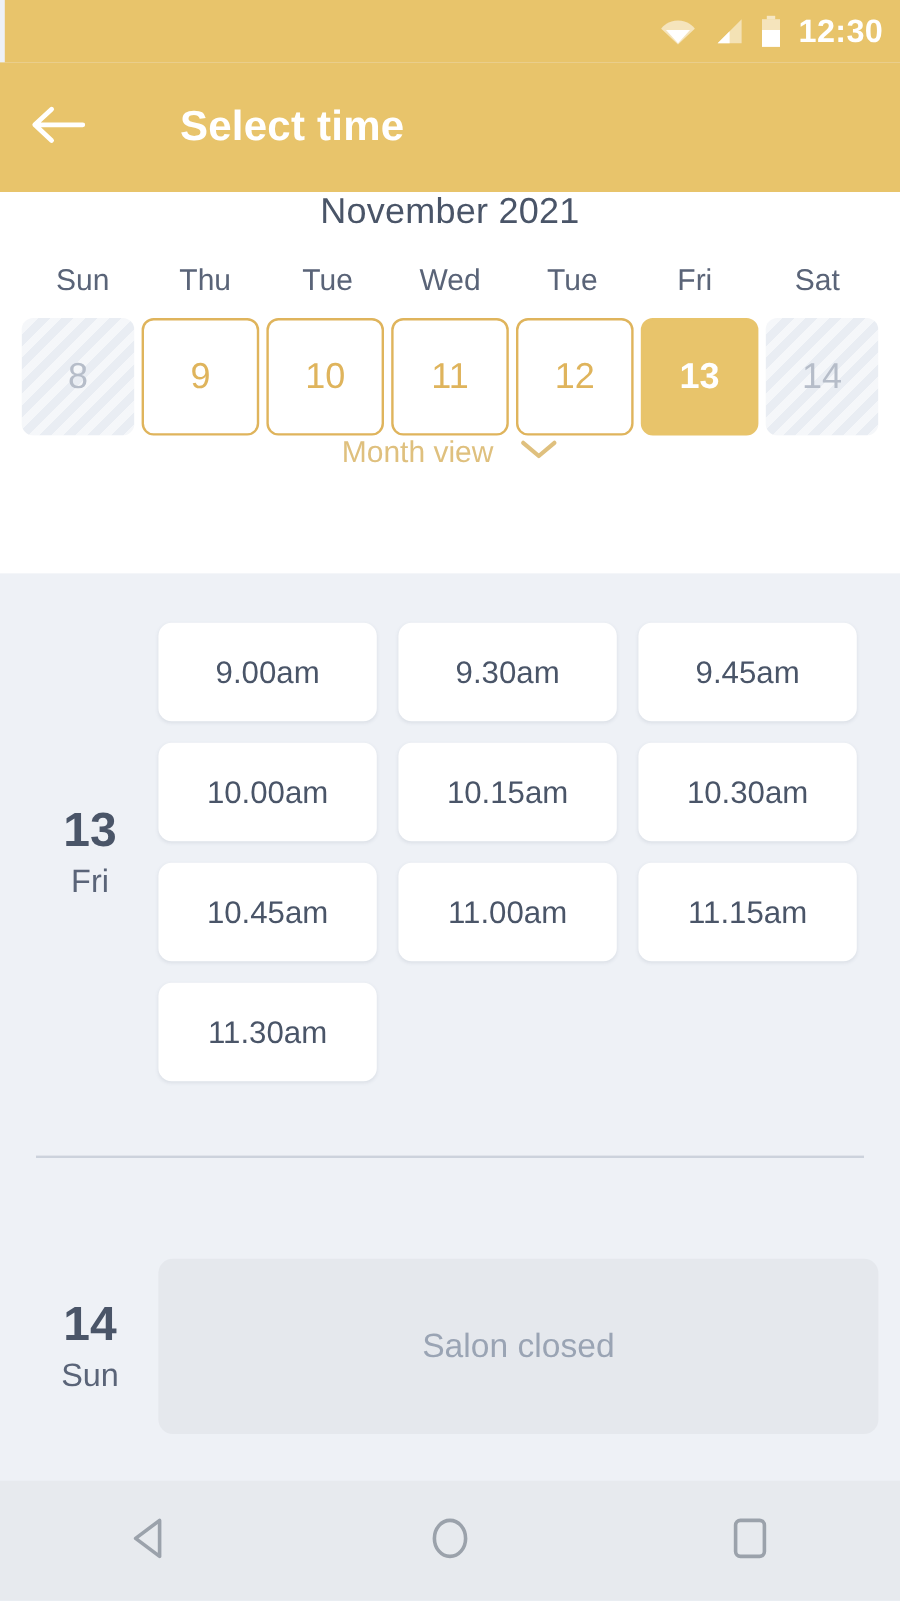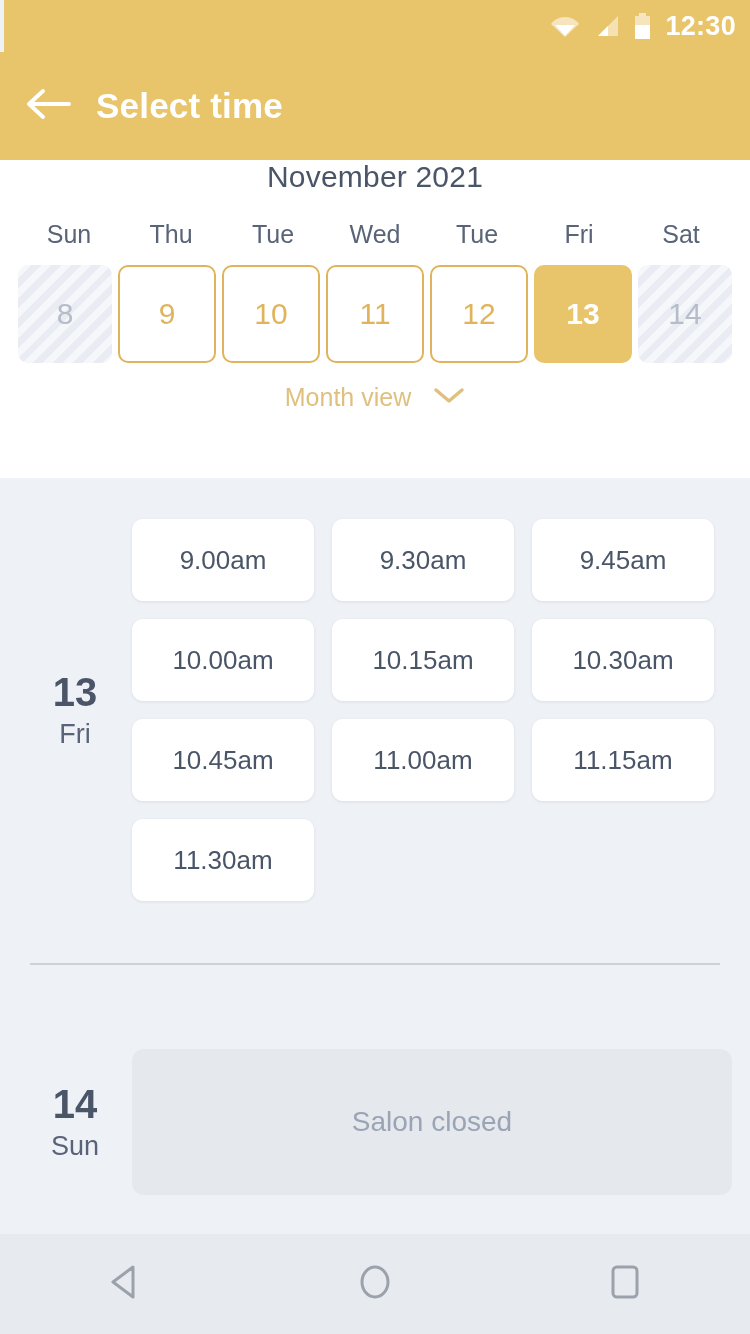--- a/index.html
+++ b/index.html
@@ -30,21 +30,21 @@
     background:#e8c46b;
     display:flex; align-items:center;
   }
   .back-btn {
     width:96px; height:108px;
     display:flex; align-items:center; justify-content:center;
     cursor:pointer;
   }
   .app-title {
     color:#ffffff; font-size:35px; font-weight:bold;
-    letter-spacing:0.2px; 
+    letter-spacing:0.2px; margin-left:54px;
   }
 
   
   .calendar-panel {
     position:absolute; top:160px; left:0; width:750px; height:318px;
     background:#ffffff;
   }
   .cal-month {
     text-align:center; color:#4a5568; font-size:30px;
     letter-spacing:0.2px;
@@ -70,21 +70,21 @@
     background:#e8c46b; border:2px solid #e8c46b;
     color:#ffffff; font-weight:bold;
   }
   .day-cell.disabled {
     background:#e9edf3; color:#b6bdc9; cursor:default;
     background-image:repeating-linear-gradient(
       -45deg, rgba(255,255,255,0.55) 0 7px, rgba(0,0,0,0) 7px 14px);
   }
   .month-view-row {
     display:flex; align-items:center; justify-content:center;
-    gap:22px; margin-top:20px; cursor:pointer;
+    gap:22px; cursor:pointer;
   }
   .month-view-label { color:#dfc07e; font-size:25px; }
 
   
   .content {
     position:absolute; top:478px; left:0; width:750px; height:756px;
     background:#eef1f6;
   }
 
   .day-group { display:flex; padding:0 18px; }

